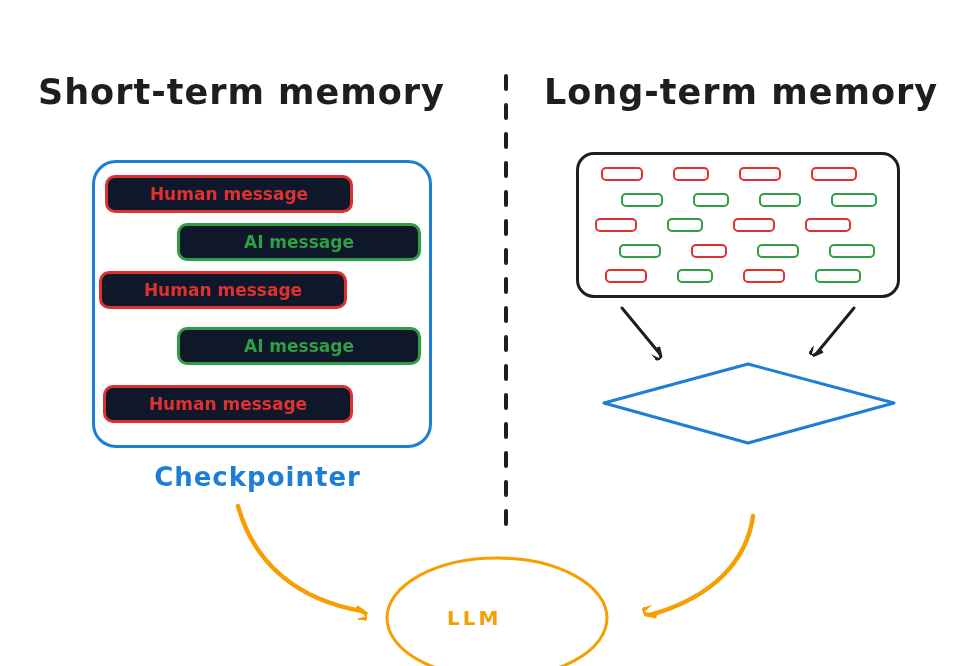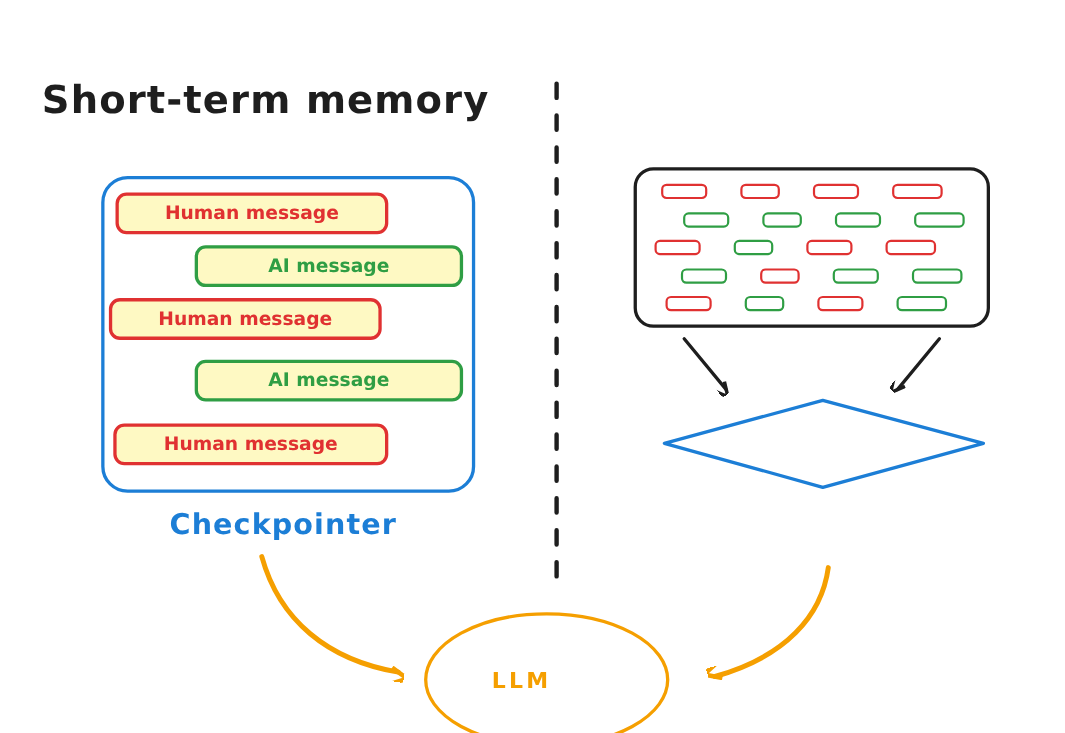--- a/index.html
+++ b/index.html
@@ -69,21 +69,21 @@
     border: 3.5px solid var(--c-blue);
     border-radius: 24px;
     background: #ffffff;
     box-sizing: border-box;
   }
   .msg {
     position: absolute;
     height: 38px;
     border-radius: 10px;
     border: 3px solid;
-    background: #fef9c3;
+    background: #0f172a;
     display: flex;
     align-items: center;
     justify-content: center;
     font-size: 17px;
     font-weight: 700;
     box-sizing: border-box;
     white-space: nowrap;
   }
   .msg.human { border-color: var(--c-human); color: var(--c-human); }
   .msg.ai    { border-color: var(--c-ai);    color: var(--c-ai); }
@@ -170,20 +170,21 @@
 
     <polygon class="diamond" points="604,357 748,318 894,357 748,397"></polygon>
 
     <ellipse class="llm-ellipse" cx="497" cy="572" rx="110" ry="60"></ellipse>
 
     <path class="orange-arrow" d="M238,460 C254,518 298,554 362,565" marker-end="url(#mOrange)"></path>
     <path class="orange-arrow" d="M753,470 C747,514 714,551 650,569" marker-end="url(#mOrange)"></path>
   </svg>
 
   <div class="title left">Short-term memory</div>
+  <div class="title right">Long-term memory</div>
 
   <div class="msg-stack">
     <div class="msg human m1">Human message</div>
     <div class="msg ai m2">AI message</div>
     <div class="msg human m3">Human message</div>
     <div class="msg ai m4">AI message</div>
     <div class="msg human m5">Human message</div>
   </div>
 
   <div class="store-box">

